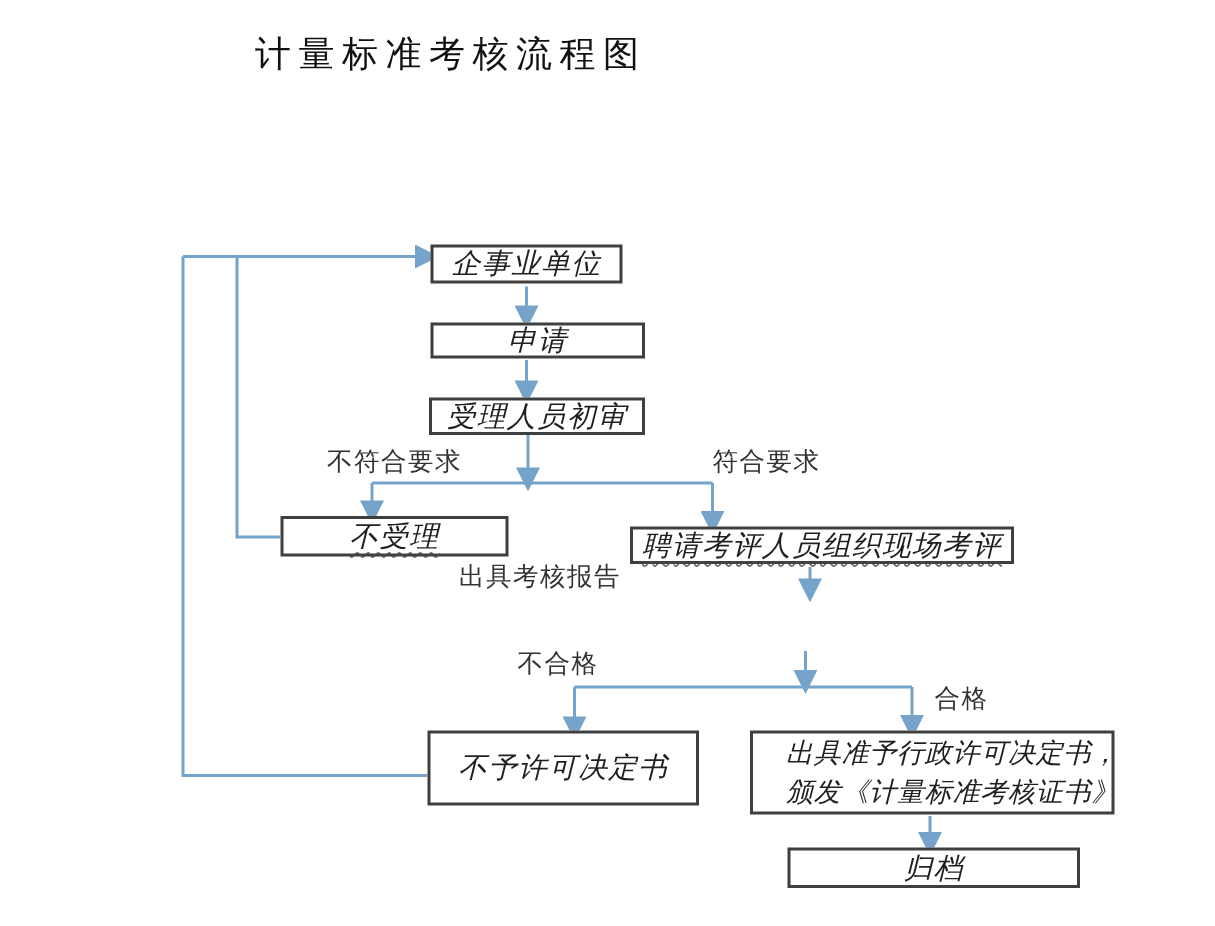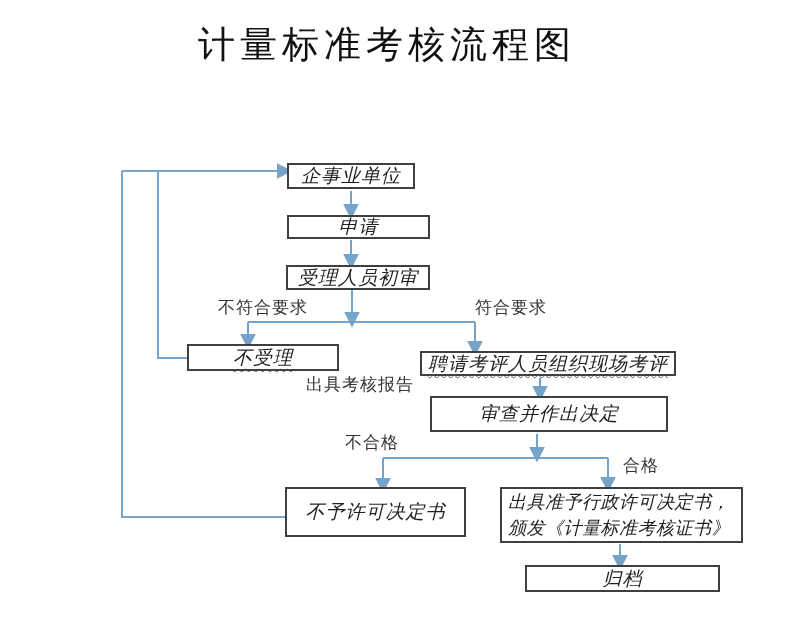--- a/index.html
+++ b/index.html
@@ -13,42 +13,42 @@
   .page{
     position:relative;
     width:810px;height:617px;
     background:#ffffff;
     overflow:hidden;
     font-family:"Liberation Serif","DejaVu Serif",serif;
     color:var(--text);
   }
   .title{
     position:absolute;left:170px;top:20px;
-    font-size:37px;font-weight:400;letter-spacing:5px;
-    color:#111;white-space:nowrap;margin-left:28px;
+    font-size:24px;font-weight:400;letter-spacing:5px;
+    color:#111;white-space:nowrap;
   }
   .wires{position:absolute;left:0;top:0;}
   .wires line,.wires polyline{
     fill:none;stroke:var(--connector);stroke-width:2;
   }
   .wires .stray{stroke:#333;stroke-width:1.2;}
   .wires .head-blue{fill:var(--connector);}
   .wires .head-black{fill:#333;}
   .node{
     position:absolute;
     border:2px solid var(--box-border);
     background:#ffffff;
     display:flex;align-items:center;justify-content:center;
     font-size:19px;letter-spacing:1px;white-space:nowrap;
     color:var(--text);
     font-style:italic;
   }
   .node.grant{
     flex-direction:column;align-items:flex-start;justify-content:center;
-    padding:1px 6px;font-size:18px;line-height:1.45;letter-spacing:0.5px;
+    padding:1px 22px;font-size:18px;line-height:1.45;letter-spacing:0.5px;
   }
   .wavy{
     text-decoration-line:underline;
     text-decoration-style:wavy;
     text-decoration-color:rgba(70,70,70,.85);
     text-decoration-thickness:1px;
     text-underline-offset:4px;
   }
   .elabel{
     position:absolute;font-size:17px;letter-spacing:1px;
@@ -109,23 +109,20 @@
   </div>
 
   <div class="node" style="left:187px;top:344px;width:152px;height:27px">
     <span class="wavy">不受理</span>
   </div>
 
   <div class="node" style="left:420px;top:351px;width:256px;height:25px">
     <span class="wavy">聘请考评人员组织现场考评</span>
   </div>
 
-  <div class="node" style="left:430px;top:396px;width:238px;height:36px">
-    <span>审查并作出决定</span>
-  </div>
 
   <div class="node" style="left:285px;top:487px;width:181px;height:50px">
     <span>不予许可决定书</span>
   </div>
 
   <div class="node grant" style="left:500px;top:487px;width:243px;height:56px">
     <span>出具准予行政许可决定书，</span>
     <span>颁发《计量标准考核证书》</span>
   </div>
 

